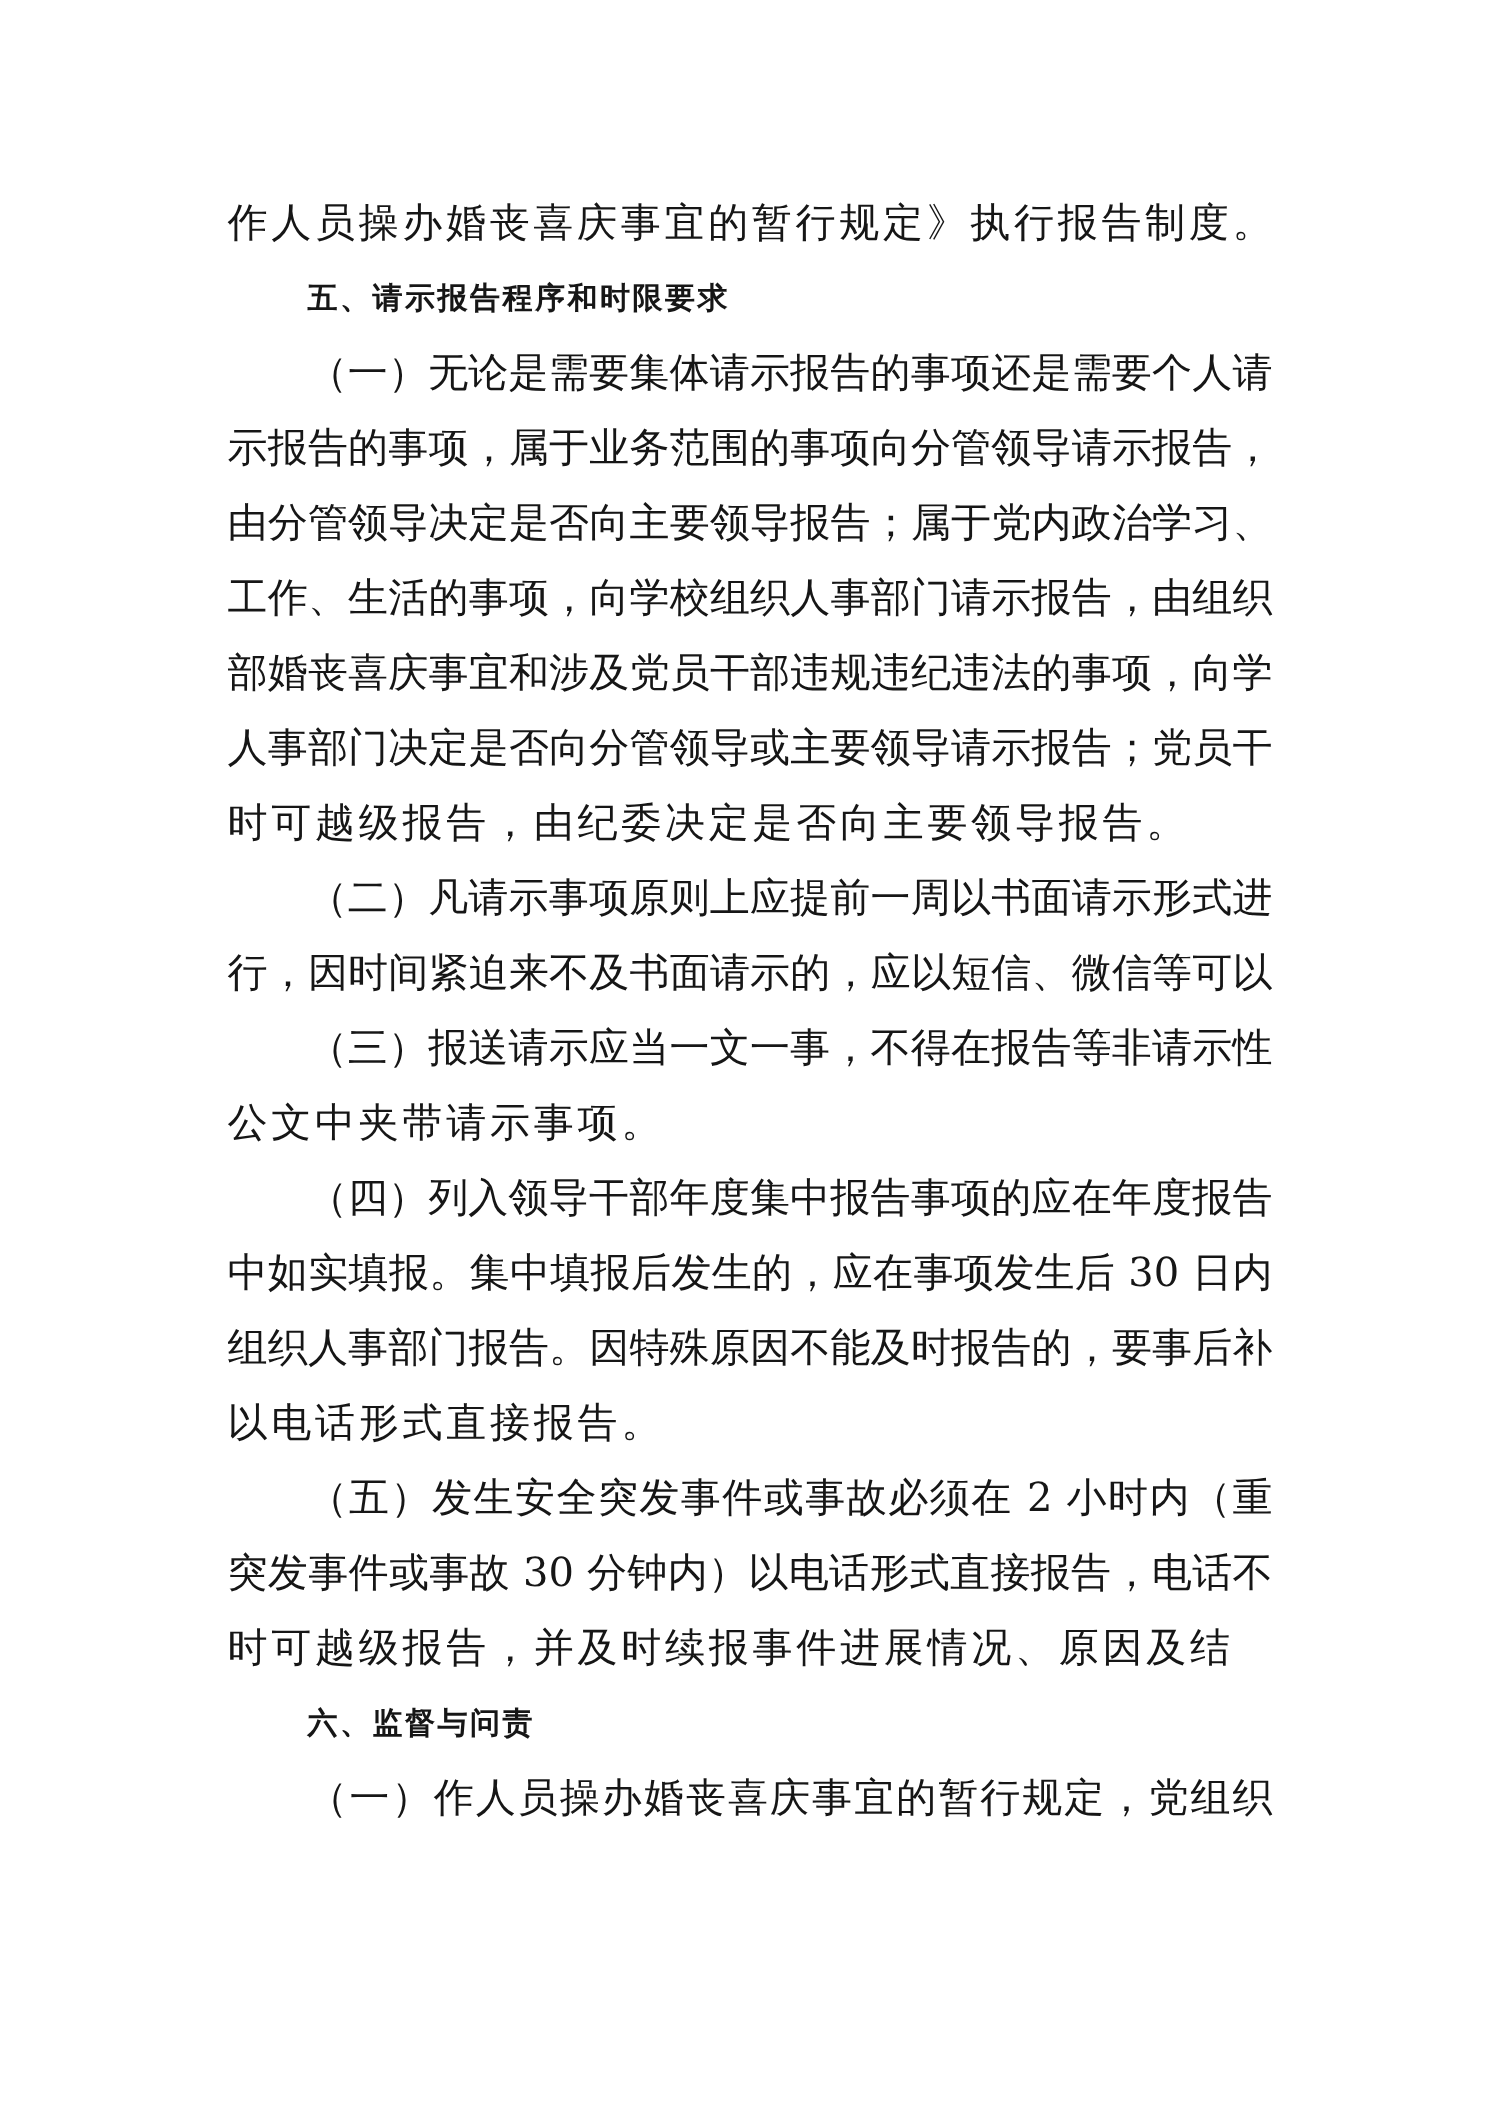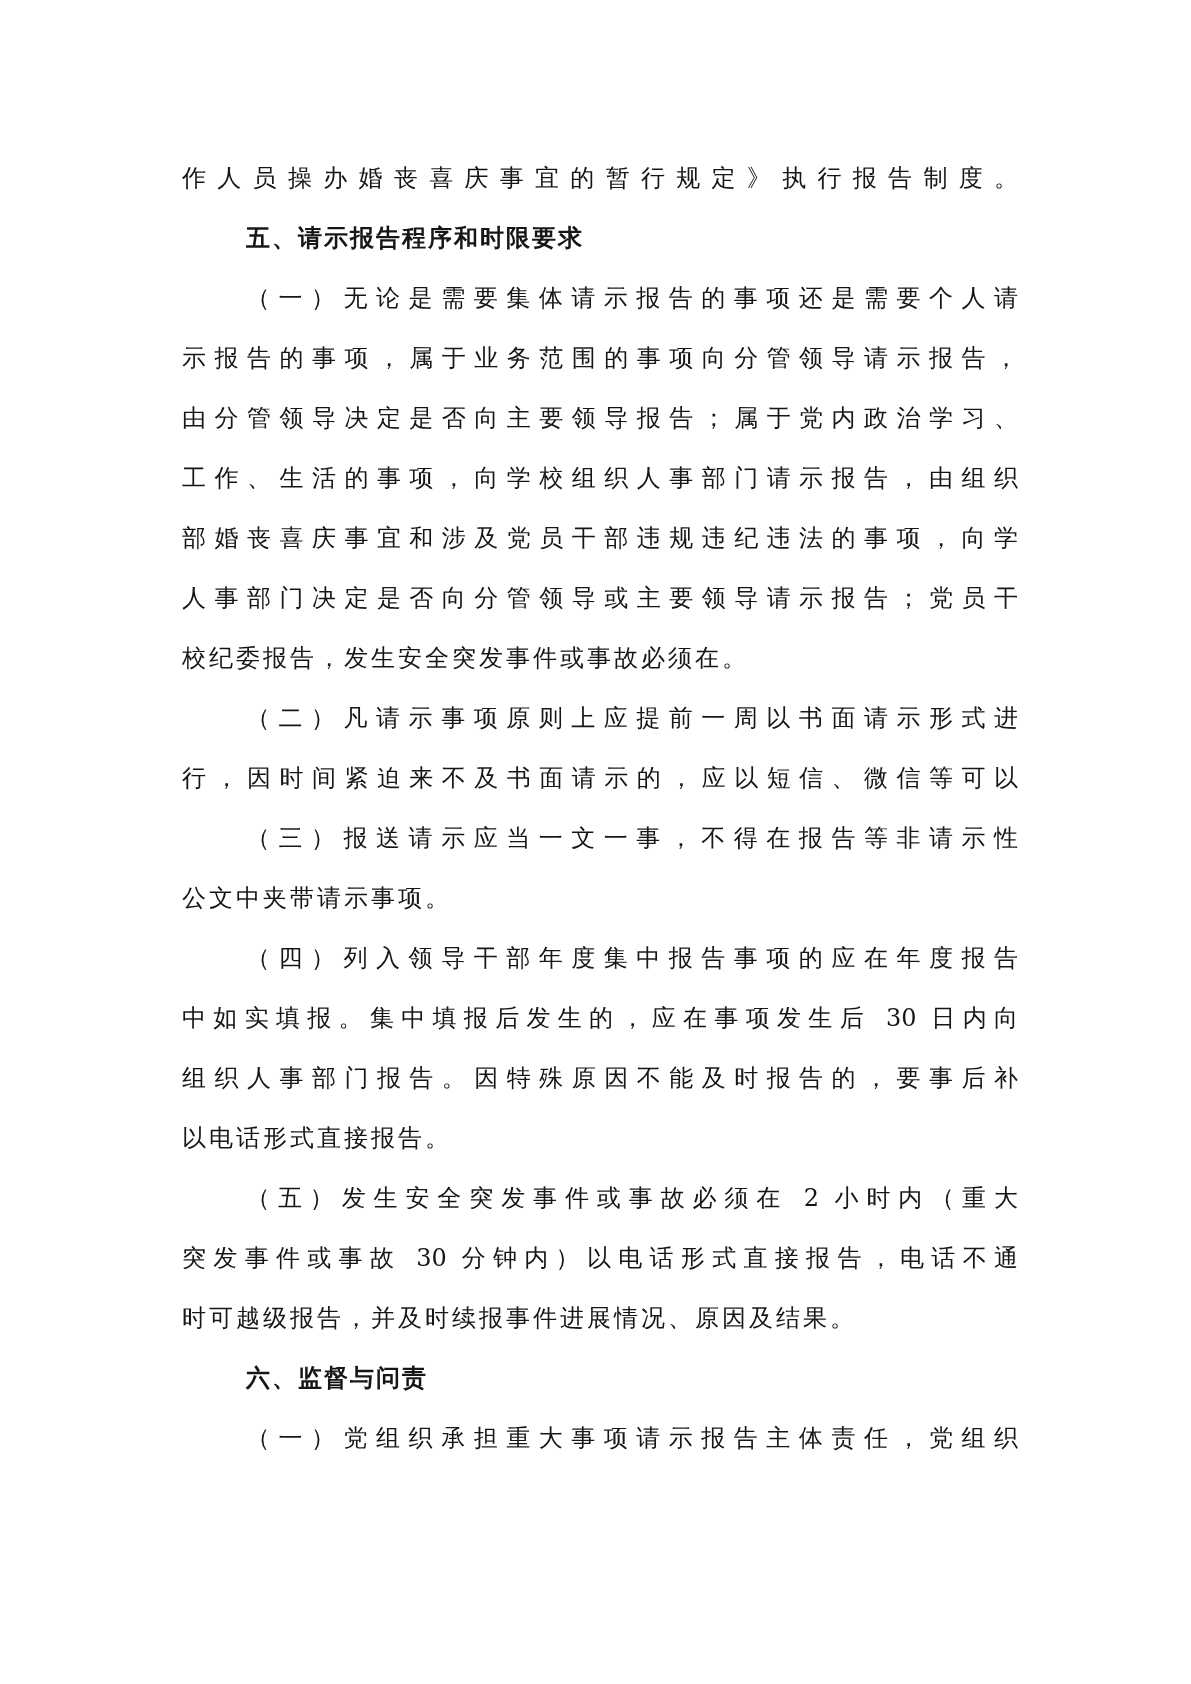--- a/index.html
+++ b/index.html
@@ -17,21 +17,21 @@
     color: #161616;
   }
   .doc {
     position: absolute;
     left: 182px;
     top: 148px;
     width: 836px;
   }
   .para { margin: 0; padding: 0; }
   .line {
-    font-size: 24px;
+    font-size: 32px;
     line-height: 60px;
     height: 60px;
     overflow: hidden;
     text-align: left;
     letter-spacing: 3px;
   }
   .line.full {
     letter-spacing: 0;
     text-align: justify;
     text-align-last: justify;
@@ -58,21 +58,21 @@
       <div class="para heading">
         <div class="line indent">五、请示报告程序和时限要求</div>
       </div>
       <div class="para body">
         <div class="line full indent">（一）无论是需要集体请示报告的事项还是需要个人请</div>
         <div class="line full">示报告的事项，属于业务范围的事项向分管领导请示报告，</div>
         <div class="line full">由分管领导决定是否向主要领导报告；属于党内政治学习、</div>
         <div class="line full">工作、生活的事项，向学校组织人事部门请示报告，由组织</div>
         <div class="line full">部婚丧喜庆事宜和涉及党员干部违规违纪违法的事项，向学</div>
         <div class="line full">人事部门决定是否向分管领导或主要领导请示报告；党员干</div>
-        <div class="line">校纪委报告，发生安全突发事件或事故必须在。</div>
+        <div class="line">时可越级报告，由纪委决定是否向主要领导报告。</div>
       </div>
       <div class="para body">
         <div class="line full indent">（二）凡请示事项原则上应提前一周以书面请示形式进</div>
         <div class="line full">行，因时间紧迫来不及书面请示的，应以短信、微信等可以</div>
       </div>
       <div class="para body">
         <div class="line full indent">（三）报送请示应当一文一事，不得在报告等非请示性</div>
         <div class="line">公文中夹带请示事项。</div>
       </div>
       <div class="para body">
@@ -83,16 +83,16 @@
       </div>
       <div class="para body">
         <div class="line full indent">（五）发生安全突发事件或事故必须在 2 小时内（重大</div>
         <div class="line full">突发事件或事故 30 分钟内）以电话形式直接报告，电话不通</div>
         <div class="line">时可越级报告，并及时续报事件进展情况、原因及结果。</div>
       </div>
       <div class="para heading">
         <div class="line indent">六、监督与问责</div>
       </div>
       <div class="para body">
-        <div class="line full indent">（一）党组织承担重大事项请示报告主体责任，党组织</div>
+        <div class="line full indent">（一）作人员操办婚丧喜庆事宜的暂行规定，党组织</div>
       </div>
     </div>
 </div>
 
 </body></html>

